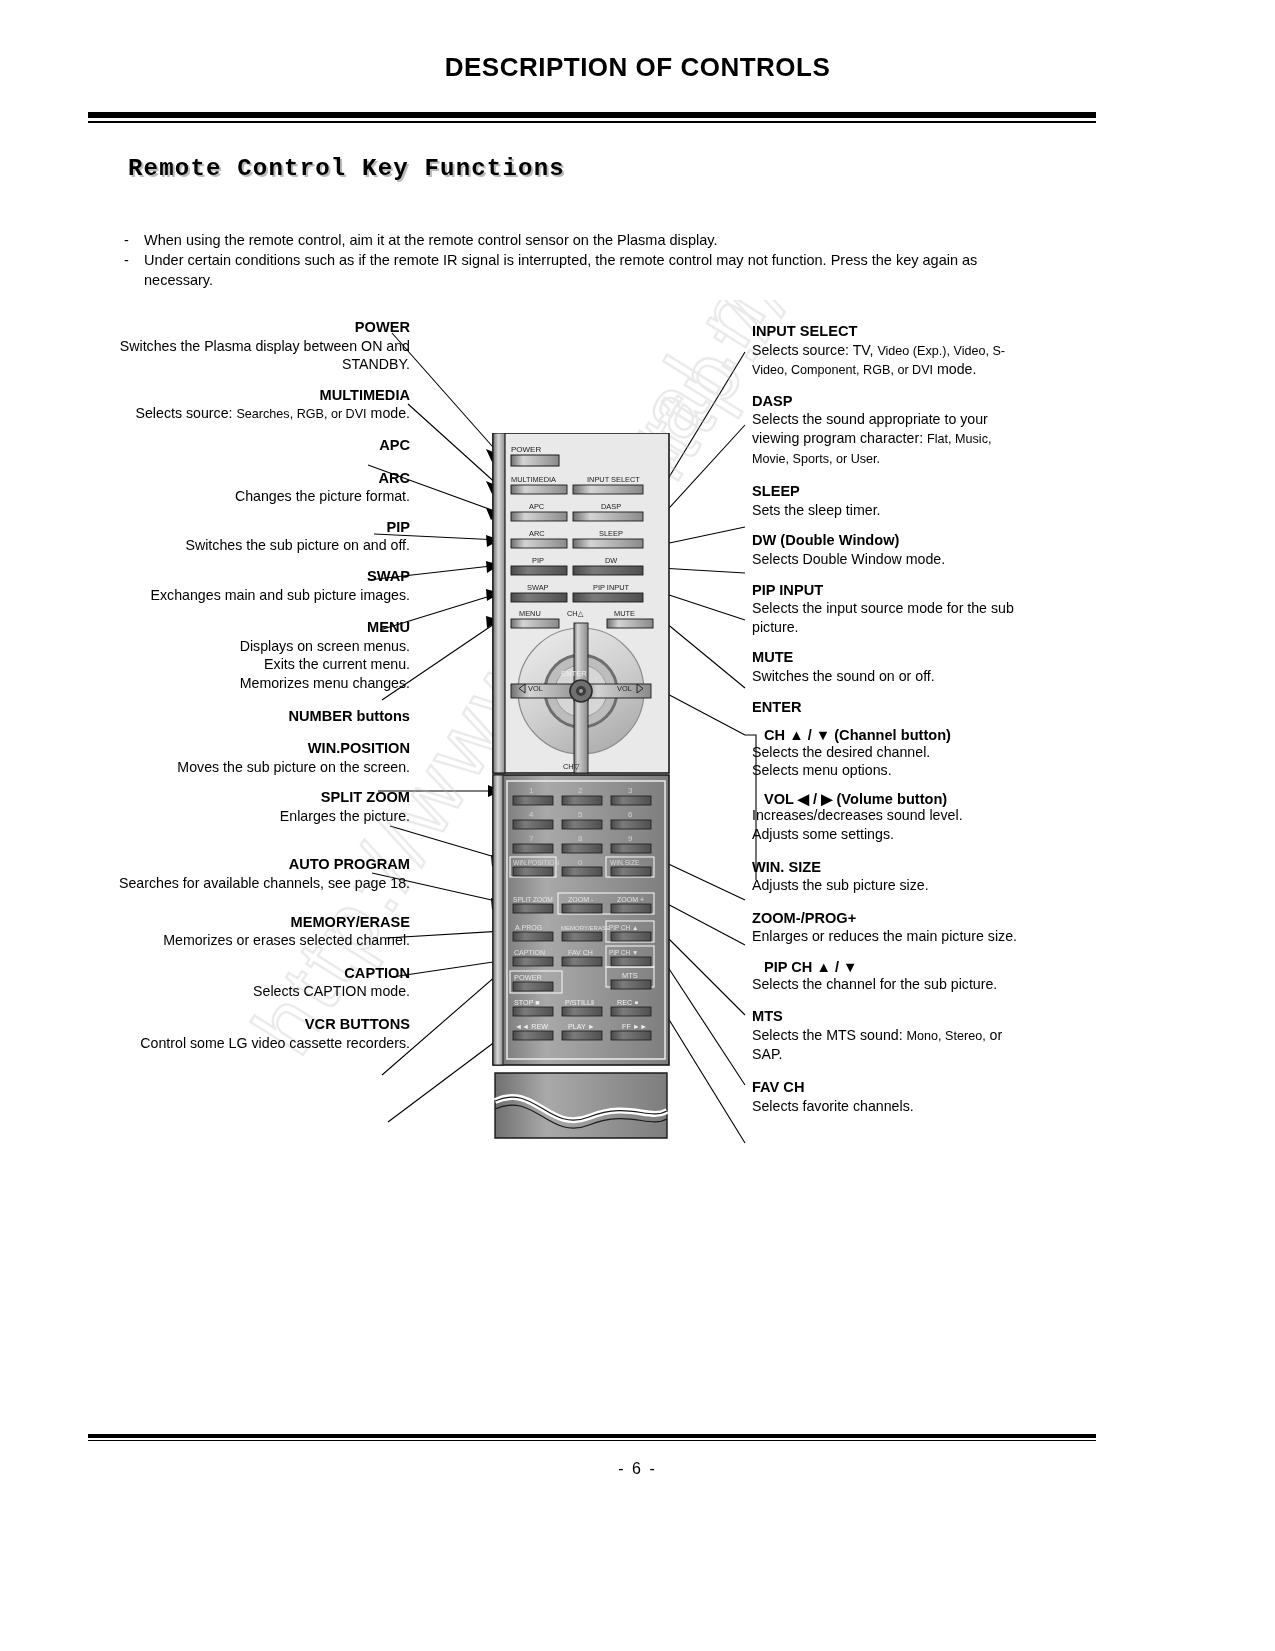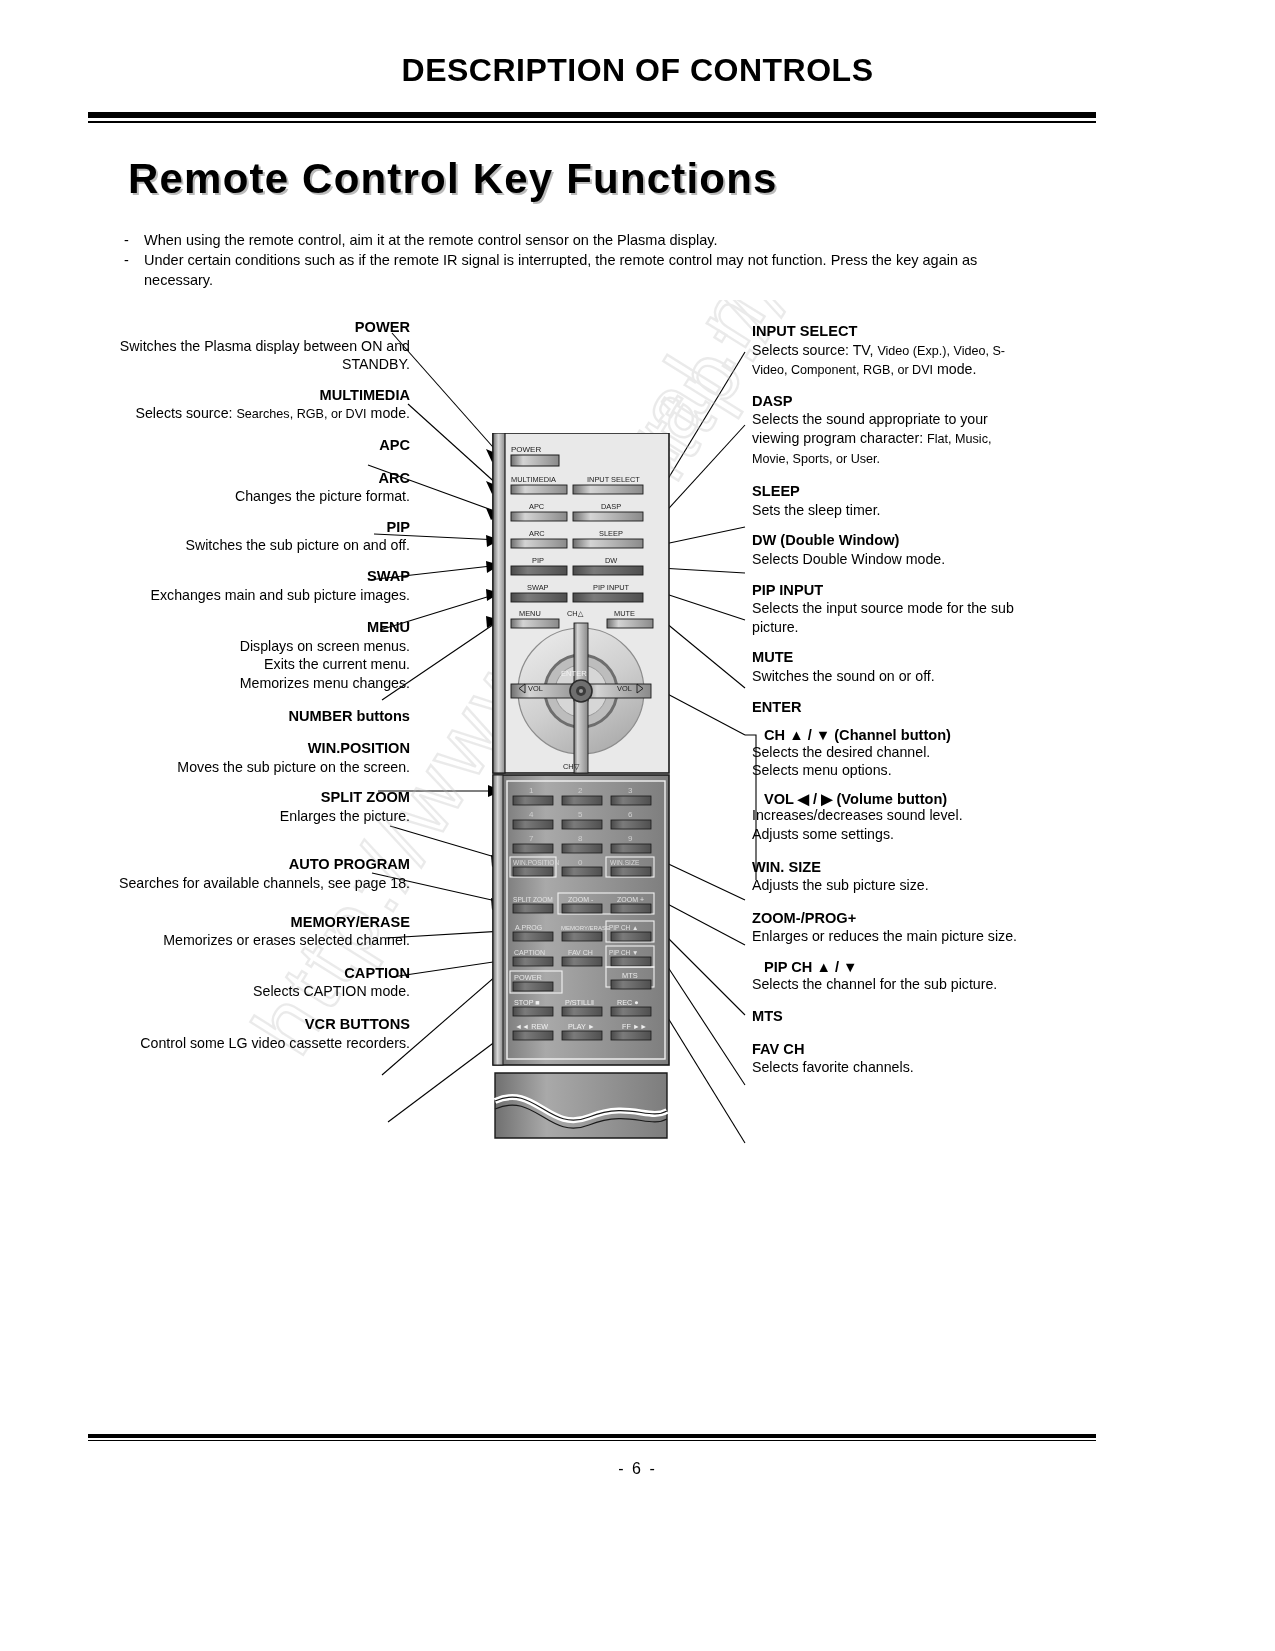--- a/index.html
+++ b/index.html
@@ -18,21 +18,21 @@
 
   
   .page-header {
     position: absolute;
     top: 52px;
     left: 0;
     width: 1275px;
     text-align: center;
   }
   .page-header .title {
-    font-size: 32px;
+    font-size: 26px;
     font-weight: bold;
     letter-spacing: 0.5px;
     text-align: center;
   }
   .rule-top {
     position: absolute;
     left: 88px;
     width: 1008px;
     top: 112px;
   }
@@ -47,24 +47,25 @@
   .rule-top .thin {
     height: 2px;
     background: #000;
   }
 
   
   .section-heading {
     position: absolute;
     left: 128px;
     top: 155px;
-    font-size: 42px;
+    font-size: 24px;
     font-weight: bold;
     letter-spacing: 1.2px;
     text-shadow: 2px 2px 0 #bbbbbb;
+    font-family: Liberation Mono, monospace;
   }
 
   
   .intro {
     position: absolute;
     left: 124px;
     top: 230px;
     width: 890px;
     font-size: 14.5px;
     line-height: 20px;
@@ -402,20 +403,21 @@
     <span class="desc">Enlarges or reduces the main picture size.</span>
   </div>
 
   <div class="cb sp-14">
     <span class="lbl arrowglyph">PIP CH ▲ / ▼</span>
     <span class="desc">Selects the channel for the sub picture.</span>
   </div>
 
   <div class="cb sp-14">
     <span class="lbl">MTS</span>
+    <span class="desc"><span>Selects the MTS sound: </span><span class="small">Mono, Stereo,</span><span> or SAP.</span></span>
   </div>
 
   <div class="cb sp-14">
     <span class="lbl">FAV CH</span>
     <span class="desc">Selects favorite channels.</span>
   </div>
 
 </div>
 
 <div class="remote">

